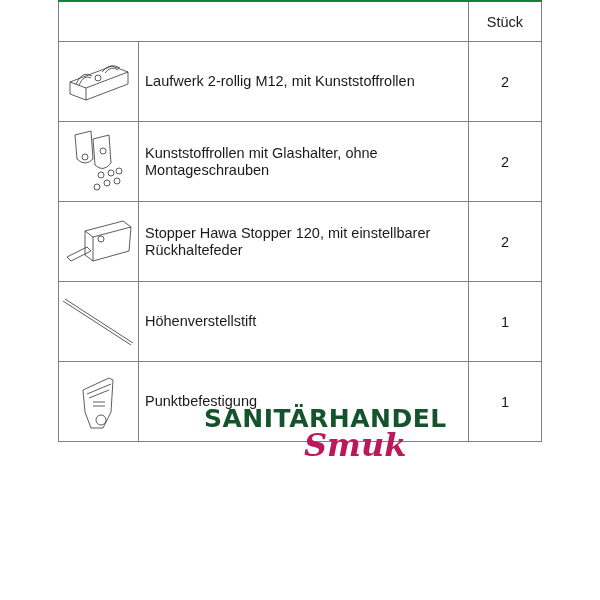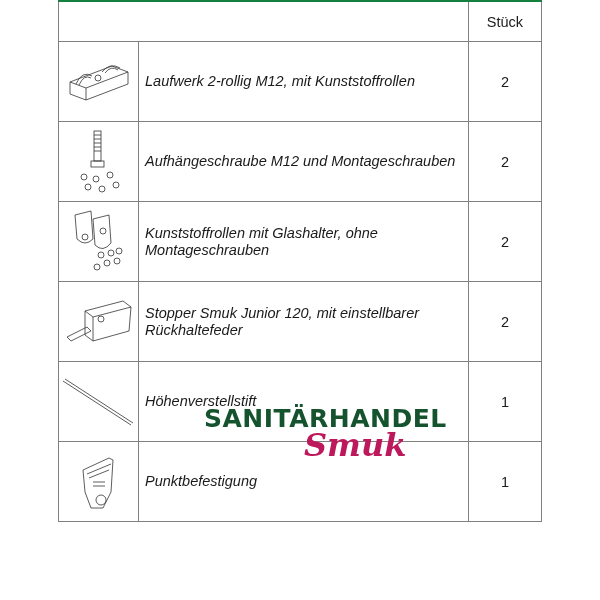--- a/index.html
+++ b/index.html
@@ -3,21 +3,21 @@
 <meta charset="utf-8">
 <style>
   html, body { margin:0; padding:0; background:#fff; }
   body { width:600px; height:600px; position:relative; overflow:hidden;
          font-family:"Liberation Sans", sans-serif; color:#1a1a1a; }
   table { position:absolute; left:58px; top:0; border-collapse:collapse; width:484px; }
   td { border:1px solid #808080; padding:0; font-size:14.5px; vertical-align:middle; }
   tr.head td { height:39px; border-top:2px solid #15803d; }
   tr.item td { height:79px; }
   td.img { width:79px; text-align:center; }
-  td.desc { width:323px; padding-left:6px; line-height:17px;font-style:italic; }
+  td.desc { width:323px; padding-left:6px; line-height:17px; }
   td.qty { text-align:center; }
   td.img svg { display:block; margin:0 auto; }
   .wm { position:absolute; left:204px; top:404px; width:200px; height:66px; pointer-events:none; }
   .wm1 { position:absolute; left:0; top:0; font-family:"DejaVu Sans", sans-serif; font-weight:bold;
          font-size:25px; letter-spacing:0.5px; color:#14532d; }
   .wm2 { position:absolute; left:100px; top:22px; font-family:"DejaVu Serif", serif; font-style:italic;
          font-weight:bold; font-size:32px; color:#be185d; }
 </style>
 </head>
 <body>
@@ -39,37 +39,20 @@
             <path d="M34 12 Q42 2 52 8"></path>
             <path d="M37 13 Q43 5 50 10"></path>
         <circle cx="30" cy="18" r="3"></circle>
       </svg>
     </td>
     <td class="desc">Laufwerk 2-rollig M12, mit Kunststoffrollen</td>
     <td class="qty">2</td>
   </tr>
   <tr class="item">
     <td class="img">
-      <svg width="50" height="66" viewBox="0 0 50 66" fill="none" stroke="#333" stroke-width="0.8">
-        <rect x="20" y="2" width="7" height="30"></rect>
-            <path d="M20 6h7M20 10h7M20 14h7M20 18h7M20 22h7"></path>
-        <rect x="17" y="32" width="13" height="6"></rect>
-            <circle cx="10" cy="48" r="3"></circle>
-            <circle cx="22" cy="50" r="3"></circle>
-            <circle cx="36" cy="46" r="3"></circle>
-        <circle cx="42" cy="56" r="3"></circle>
-            <circle cx="28" cy="60" r="3"></circle>
-            <circle cx="14" cy="58" r="3"></circle>
-      </svg>
-    </td>
-    <td class="desc">Aufhängeschraube M12 und Montageschrauben</td>
-    <td class="qty">2</td>
-  </tr>
-  <tr class="item">
-    <td class="img">
       <svg width="56" height="66" viewBox="0 0 56 66" fill="none" stroke="#333" stroke-width="0.8">
         <path d="M4 6 L20 2 L22 30 Q14 38 6 30 Z"></path>
             <circle cx="14" cy="28" r="3"></circle>
         <path d="M22 10 L38 6 L40 34 Q32 44 24 36 Z"></path>
             <circle cx="32" cy="22" r="3"></circle>
         <circle cx="30" cy="46" r="3"></circle>
             <circle cx="40" cy="44" r="3"></circle>
             <circle cx="48" cy="42" r="3"></circle>
         <circle cx="36" cy="54" r="3"></circle>
             <circle cx="26" cy="58" r="3"></circle>
@@ -82,21 +65,21 @@
   <tr class="item">
     <td class="img">
       <svg width="68" height="50" viewBox="0 0 68 50" fill="none" stroke="#333" stroke-width="0.8">
         <path d="M20 14 L58 4 L66 10 L64 34 L28 44 L20 38 Z"></path>
             <path d="M20 14 L28 20 L66 10"></path>
             <path d="M28 20 L28 44"></path>
         <path d="M2 40 L22 30 L26 34 L6 44 Z"></path>
             <circle cx="36" cy="22" r="3"></circle>
       </svg>
     </td>
-    <td class="desc">Stopper Smuk Junior 120, mit einstellbarer Rückhaltefeder</td>
+    <td class="desc">Stopper Hawa Stopper 120, mit einstellbarer Rückhaltefeder</td>
     <td class="qty">2</td>
   </tr>
   <tr class="item">
     <td class="img">
       <svg width="72" height="50" viewBox="0 0 72 50" fill="none" stroke="#333" stroke-width="0.8">
         <path d="M2 2 L70 46"></path>
             <path d="M0 4 L68 48"></path>
       </svg>
     </td>
     <td class="desc">Höhenverstellstift</td>

